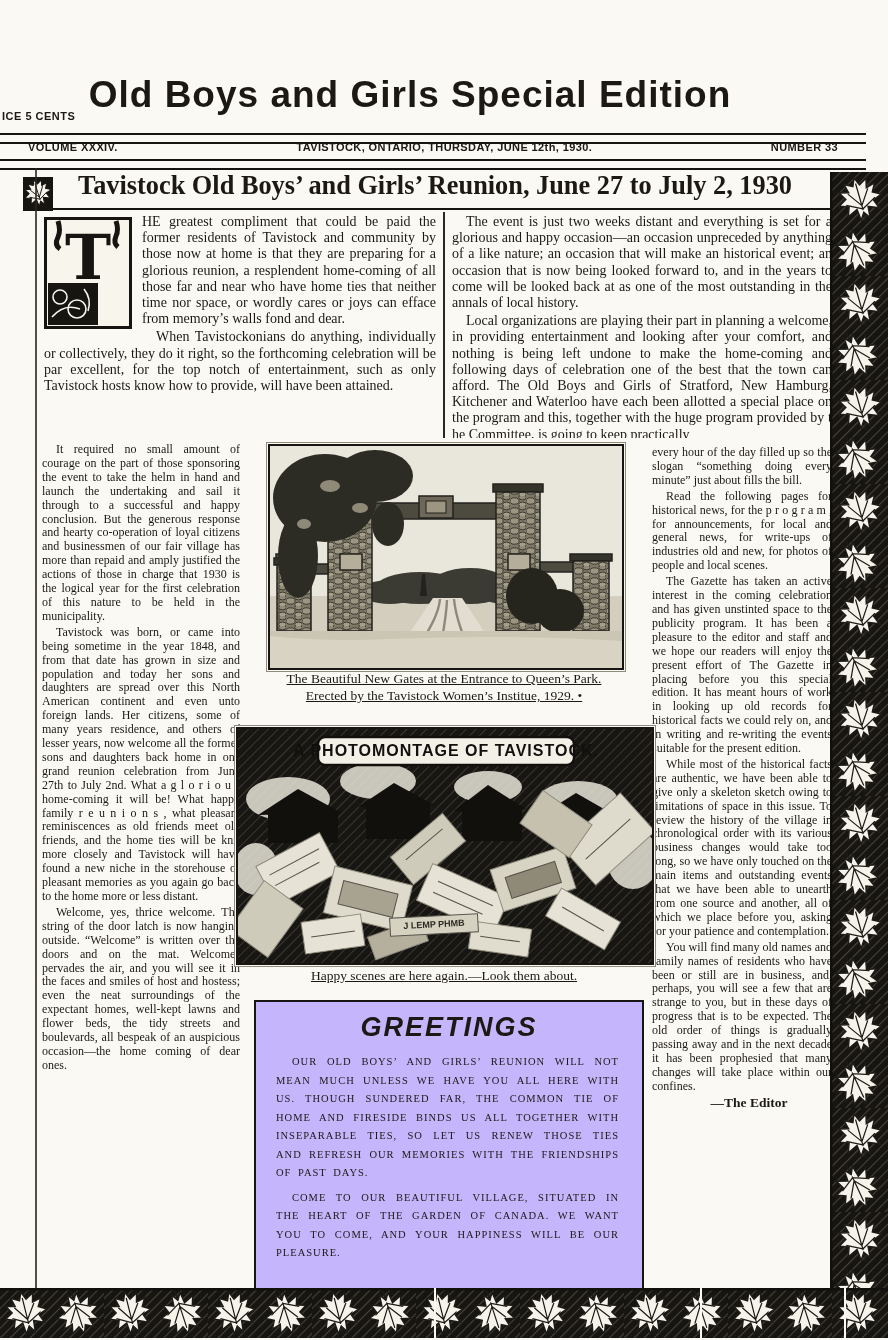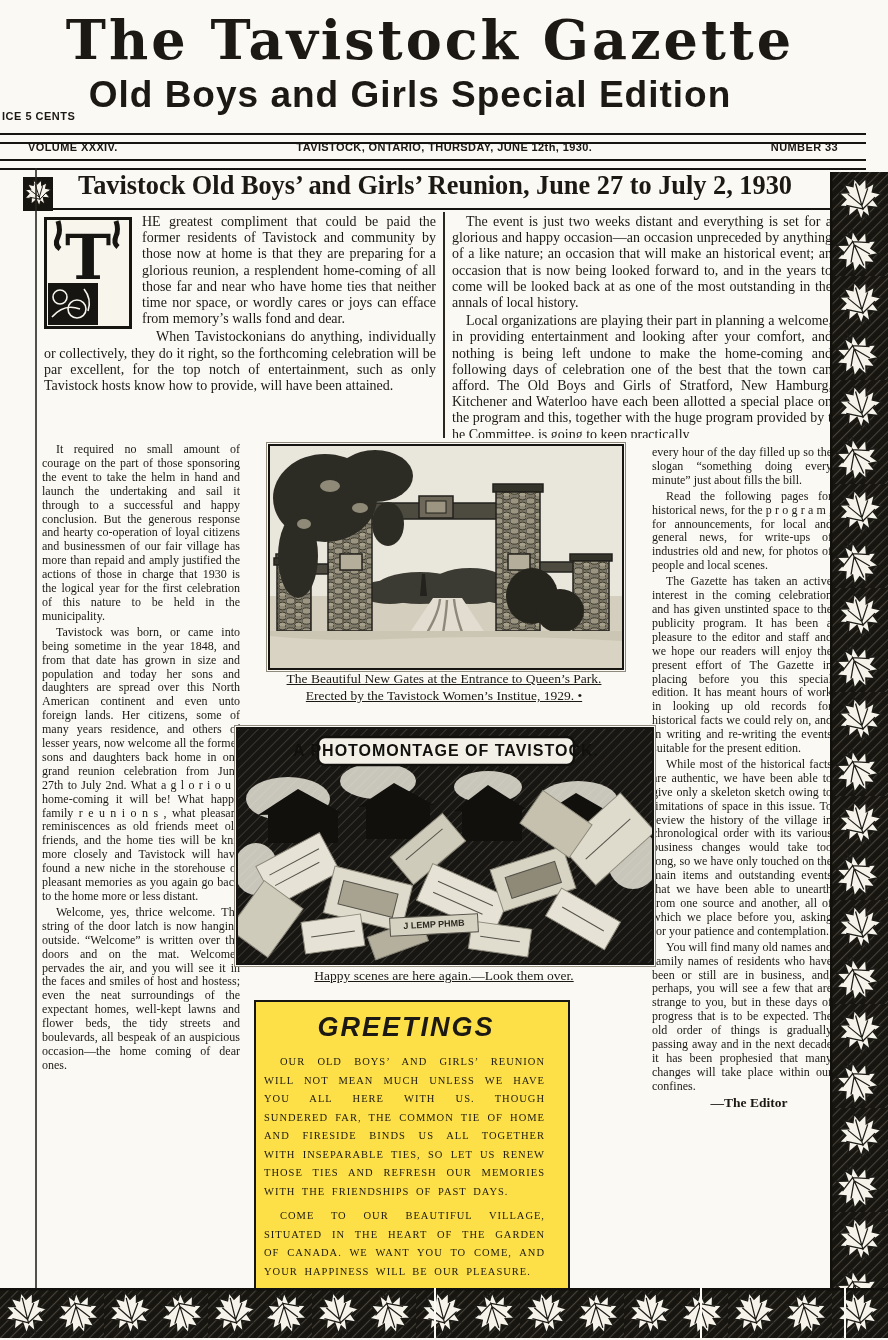--- a/index.html
+++ b/index.html
@@ -39,40 +39,39 @@
   
   .initial-box{float:left;width:88px;height:112px;margin:3px 10px 2px 0;}
   
   .photo{background:#eceae2;border:2.5px solid #171511;box-shadow:0 0 0 1px #fbf9f3,0 0 0 2px #8f8a7c;}
   .gates{left:268px;top:444px;width:352px;height:222px;}
   .montage{left:236px;top:727px;width:414px;height:234px;}
   .caption{text-align:center;font-size:13.5px;line-height:17px;text-decoration:underline;}
   .gates-caption{left:232px;top:670px;width:424px;}
   .montage-caption{left:232px;top:967px;width:424px;}
   
-  .greetings{left:254px;top:1000px;width:316px;height:290px;border:2px solid #171511;
-    box-sizing:border-box;padding:8px 20px 0 8px;background:#fde047;}
+  .greetings{left:254px;top:1000px;width:390px;height:290px;border:2px solid #171511;
+    box-sizing:border-box;padding:8px 20px 0 20px;background:#c4b5fd;}
   .greet-title{text-align:center;font-family:"Liberation Sans",sans-serif;font-weight:bold;font-style:italic;
     font-size:27px;letter-spacing:2px;margin:2px 0 10px 0;}
   .greet-body{font-size:10.5px;line-height:18.5px;letter-spacing:1px;word-spacing:3px;
     text-align:justify;margin:0 3px 6px 0;text-indent:16px;}
   .greet-sig{text-align:center;font-family:"Liberation Sans",sans-serif;font-weight:bold;font-style:italic;
     font-size:16px;letter-spacing:1.5px;margin-top:8px;}
   
   .border-right{left:830px;top:172px;}
   .border-bottom{left:0;top:1288px;}
   .leaf-single{left:23px;top:177px;}
 </style>
 </head>
 <body>
 
 <div class="page">
 
   <div class="abs price">ICE 5 CENTS</div>
-  <div class="abs mast-title">The Tavistock Gazette</div>
   <div class="abs mast-sub">Old Boys and Girls Special Edition</div>
 
   <div class="abs rule2" style="top:133px;"></div>
   <div class="abs dateline">
     <span>VOLUME XXXIV.</span>
     <span>TAVISTOCK, ONTARIO, THURSDAY, JUNE 12th, 1930.</span>
     <span>NUMBER 33</span>
   </div>
   <div class="abs rule2" style="top:159px;"></div>
 
@@ -276,21 +275,21 @@
     </g>
 
     <g transform="translate(196,196) rotate(-3)">
       <rect x="-44" y="-9" width="88" height="18" fill="#d6d2c2" stroke="#55524a"></rect>
       <text x="0" y="0" text-anchor="middle" font-family="Liberation Sans, sans-serif" font-size="9" font-weight="bold" fill="#2a2820" dominant-baseline="middle">J LEMP PHMB</text>
     </g>
 
     <rect x="80" y="8" width="256" height="28" rx="7" fill="#f3f1e7" stroke="#11100d" stroke-width="2.5"></rect>
     <text x="208" y="27" text-anchor="middle" font-family="Liberation Sans, sans-serif" font-weight="bold" font-size="16" letter-spacing="1" fill="#11100d">A PHOTOMONTAGE OF TAVISTOCK.</text>
   </svg>
-  <div class="abs caption montage-caption">Happy scenes are here again.—Look them over.</div>
+  <div class="abs caption montage-caption">Happy scenes are here again.—Look them about.</div>
 
   <div class="abs greetings">
     <div class="greet-title">GREETINGS</div>
     <p class="greet-body">OUR OLD BOYS’ AND GIRLS’ REUNION WILL NOT MEAN MUCH UNLESS WE HAVE YOU ALL HERE WITH US.  THOUGH SUNDERED FAR, THE COMMON TIE OF HOME AND FIRESIDE BINDS US ALL TOGETHER WITH INSEPARABLE TIES, SO LET US RENEW THOSE TIES AND REFRESH OUR MEMORIES WITH THE FRIENDSHIPS OF PAST DAYS.</p>
     <p class="greet-body">COME TO OUR BEAUTIFUL VILLAGE, SITUATED IN THE HEART OF THE GARDEN OF CANADA.  WE WANT YOU TO COME, AND YOUR HAPPINESS WILL BE OUR PLEASURE.</p>
   </div>
 
   <svg class="abs border-right" width="58" height="1116" viewBox="0 0 58 1116">
     <defs>
       <pattern id="hatchR" width="7" height="7" patternUnits="userSpaceOnUse" patternTransform="rotate(45)">

